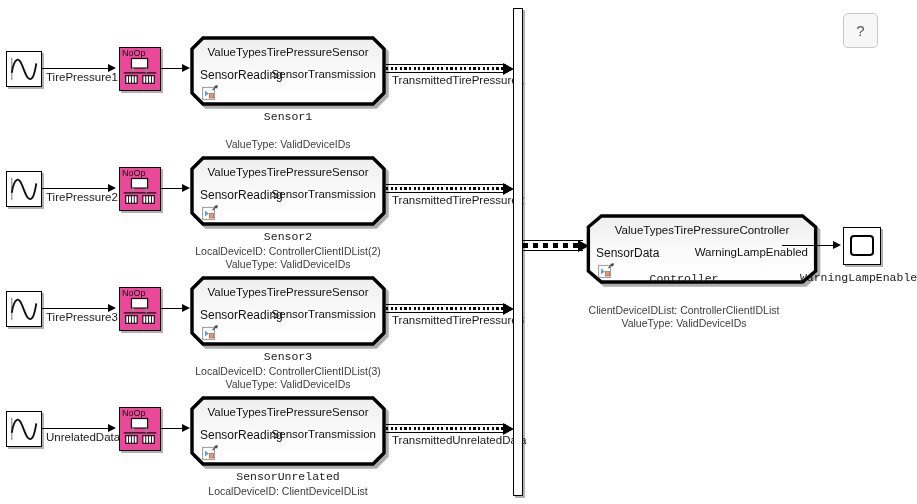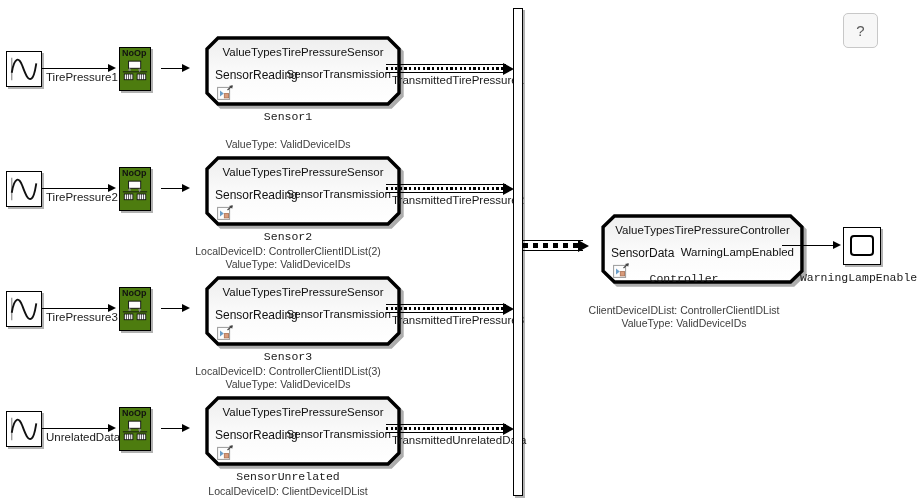--- a/index.html
+++ b/index.html
@@ -55,42 +55,40 @@
     border: 1.6px solid #000;
     background: #fff;
     box-sizing: border-box;
     box-shadow: 2px 2px 0 rgba(0,0,0,0.30);
   }
   .src-blk svg { display:block; width:100%; height:100%; }
 
   
   .noop-blk {
     position: absolute;
-    width: 32px; height: 44px;
+    width: 42px; height: 44px;
     border: 1.6px solid #000;
-    background: #4d7c0f;
+    background: #ec4899;
     box-sizing: border-box;
     box-shadow: 2px 2px 0 rgba(0,0,0,0.30);
-    font-weight: bold;
   }
   .noop-txt {
     position: absolute;
     left: 2px; top: 0px;
     font-size: 9px;
     color: #111;
     line-height: 10px;
   }
   .noop-blk svg { position:absolute; left:0; top:0; width:100%; height:100%; }
 
   
   .mdlref {
     position: absolute;
     box-sizing: border-box;
     filter: drop-shadow(3px 3px 0 rgba(0,0,0,0.32));
-    margin-left: 15px;
   }
   .mdlref .shape { position:absolute; left:0; top:0; width:100%; height:100%; }
   .mdlref .ref-title {
     position: absolute;
     left: 0; right: 0;
     text-align: center;
     font-size: 11.5px;
     color: #111;
   }
   .mdlref .port-l {
@@ -470,21 +468,21 @@
 
   <div class="busbar" style="left:513px; top:8px; width:10px; height:488px;"></div>
 
   <div class="buswire fat" style="left:523px; top:240px; width:60px;">
     <div class="rail top"></div>
       <div class="dots"></div>
       <div class="rail bot"></div>
   </div>
   <div class="bus-arrow" style="left:578px; top:239.5px;"></div>
 
-  <div class="mdlref" style="left:586px; top:214px; width:203px; height:70px;">
+  <div class="mdlref" style="left:586px; top:214px; width:232px; height:70px;">
     <svg class="shape" viewBox="0 0 196 70" preserveAspectRatio="none">
       <defs>
         <linearGradient id="gc" x1="0" y1="0" x2="0" y2="1">
           <stop offset="0%" stop-color="#eeeeee"></stop>
           <stop offset="55%" stop-color="#fbfbfb"></stop>
           <stop offset="100%" stop-color="#ffffff"></stop>
         </linearGradient>
       </defs>
       <path d="M2,13 L13,2 L183,2 L194,13 L194,57 L183,68 L13,68 L2,57 Z" fill="url(#gc)" stroke="#000" stroke-width="3.4" vector-effect="non-scaling-stroke"></path>
     </svg>

